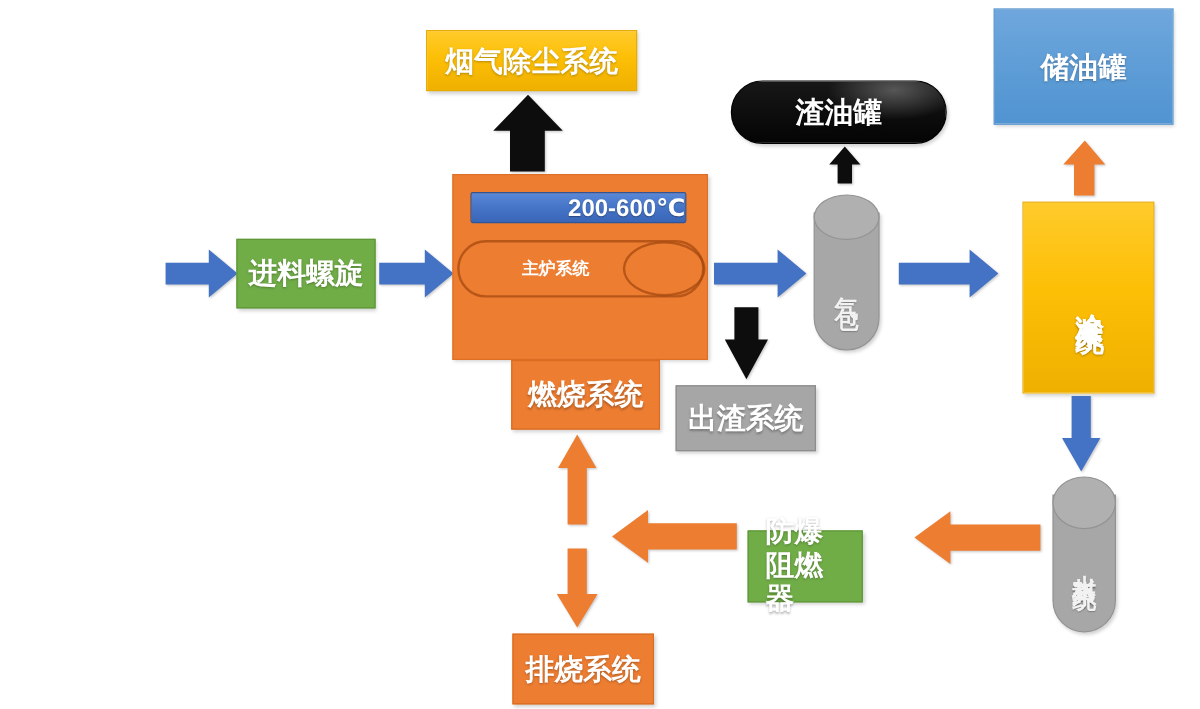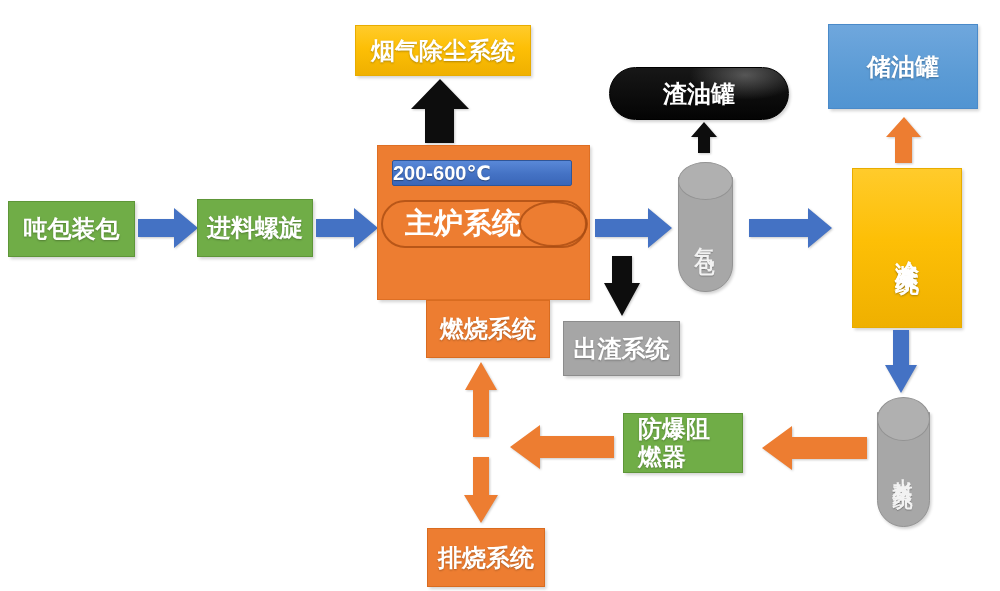--- a/index.html
+++ b/index.html
@@ -18,25 +18,25 @@
   .orangebox{background:#ED7D31;border:1px solid #D96C20;}
   .goldbox{background:linear-gradient(180deg,#FFCB2B 0%,#FDBF06 45%,#EFB000 100%);border:1px solid #E8AC00;}
   .graybox{background:#A6A6A6;border:1px solid #8C8C8C;}
   .bluebox{background:linear-gradient(180deg,#6FA7DD 0%,#5B9BD5 60%,#5194D2 100%);border:1px solid #4A8AC9;}
   .blackpill{
     background:radial-gradient(90px 40px at 76% 14%,rgba(130,130,130,0.6),rgba(0,0,0,0) 62%),
                linear-gradient(180deg,#171717,#040404);
     border-radius:27px;border:1px solid #000;
   }
   .f24{font-size:24px;}
-  .f22{font-size:29px;}
+  .f22{font-size:14px;}
   .f20{font-size:20px;}
   .furnace{background:#ED7D31;border:1px solid #DE6F24;}
   .bar{
-    position:absolute;display:flex;align-items:center;justify-content:flex-start;
+    position:absolute;display:flex;align-items:center;justify-content:flex-end;
     background:linear-gradient(180deg,#5988D8 0%,#4472C4 55%,#3A66B8 100%);
     border:1px solid #2F5597;border-radius:2px;
     color:#fff;font-weight:bold;font-size:20px;text-shadow:0 1px 1px rgba(0,0,0,0.35);
     box-sizing:border-box;
   }
   .stadium{
     position:absolute;border:2px solid rgba(166,74,16,0.75);border-radius:26px;
     display:flex;align-items:center;justify-content:center;box-sizing:border-box;
     color:#fff;font-weight:bold;
   }
@@ -66,23 +66,20 @@
   .fill-blue{fill:#4472C4;}
   .fill-orange{fill:#ED7D31;}
   .fill-black{fill:#0D0D0D;}
   .flame-label{line-height:28px;padding:0 14px;}
 </style>
 </head>
 <body>
 
 <div class="stage">
 
-  <div class="node green f24" style="left:8px;top:201px;width:127px;height:56px;">
-    <span>吨包装包</span>
-  </div>
 
   <svg class="arrow" style="left:138px;top:208px;" width="60" height="40">
     <polygon class="fill-blue" points="0,11 36,11 36,0 60,20 36,40 36,29 0,29"></polygon>
   </svg>
 
   <div class="node green f24" style="left:197px;top:199px;width:116px;height:58px;">
     <span>进料螺旋</span>
   </div>
 
   <svg class="arrow" style="left:316px;top:208px;" width="62" height="40">
@@ -138,21 +135,21 @@
     <div class="cyl-top"></div>
     <div class="cyl-label f20" style="padding-top:26px;">
       <span class="vtext-wide">气包</span>
     </div>
   </div>
 
   <svg class="arrow" style="left:749px;top:208px;" width="83" height="40">
     <polygon class="fill-blue" points="0,11 59,11 59,0 83,20 59,40 59,29 0,29"></polygon>
   </svg>
 
-  <div class="node bluebox f24" style="left:828px;top:24px;width:150px;height:85px;">
+  <div class="node bluebox f24" style="left:828px;top:7px;width:150px;height:97px;">
     <span>储油罐</span>
   </div>
 
   <svg class="arrow" style="left:886px;top:117px;" width="35" height="46">
     <polygon class="fill-orange" points="18,0 35,20 26,20 26,46 9,46 9,20 0,20"></polygon>
   </svg>
 
   <div class="node goldbox f24" style="left:852px;top:168px;width:110px;height:160px;">
     <span class="vtext">冷凝系统</span>
   </div>
@@ -166,21 +163,21 @@
     <div class="cyl-top" style="height:44px;"></div>
     <div class="cyl-label f20" style="padding-top:14px;">
       <span class="vtext">水封系统</span>
     </div>
   </div>
 
   <svg class="arrow" style="left:762px;top:426px;" width="105" height="44">
     <polygon class="fill-orange" points="105,11 30,11 30,0 0,22 30,44 30,33 105,33"></polygon>
   </svg>
 
-  <div class="node green f24" style="left:623px;top:413px;width:120px;height:60px;">
+  <div class="node green f24" style="left:623px;top:442px;width:96px;height:60px;">
     <span class="flame-label">防爆阻燃器</span>
   </div>
 
   <svg class="arrow" style="left:510px;top:425px;" width="104" height="44">
     <polygon class="fill-orange" points="104,11 30,11 30,0 0,22 30,44 30,33 104,33"></polygon>
   </svg>
 
   <svg class="arrow" style="left:465px;top:362px;" width="32" height="75">
     <polygon class="fill-orange" points="16,0 32,28 24,28 24,75 8,75 8,28 0,28"></polygon>
   </svg>

